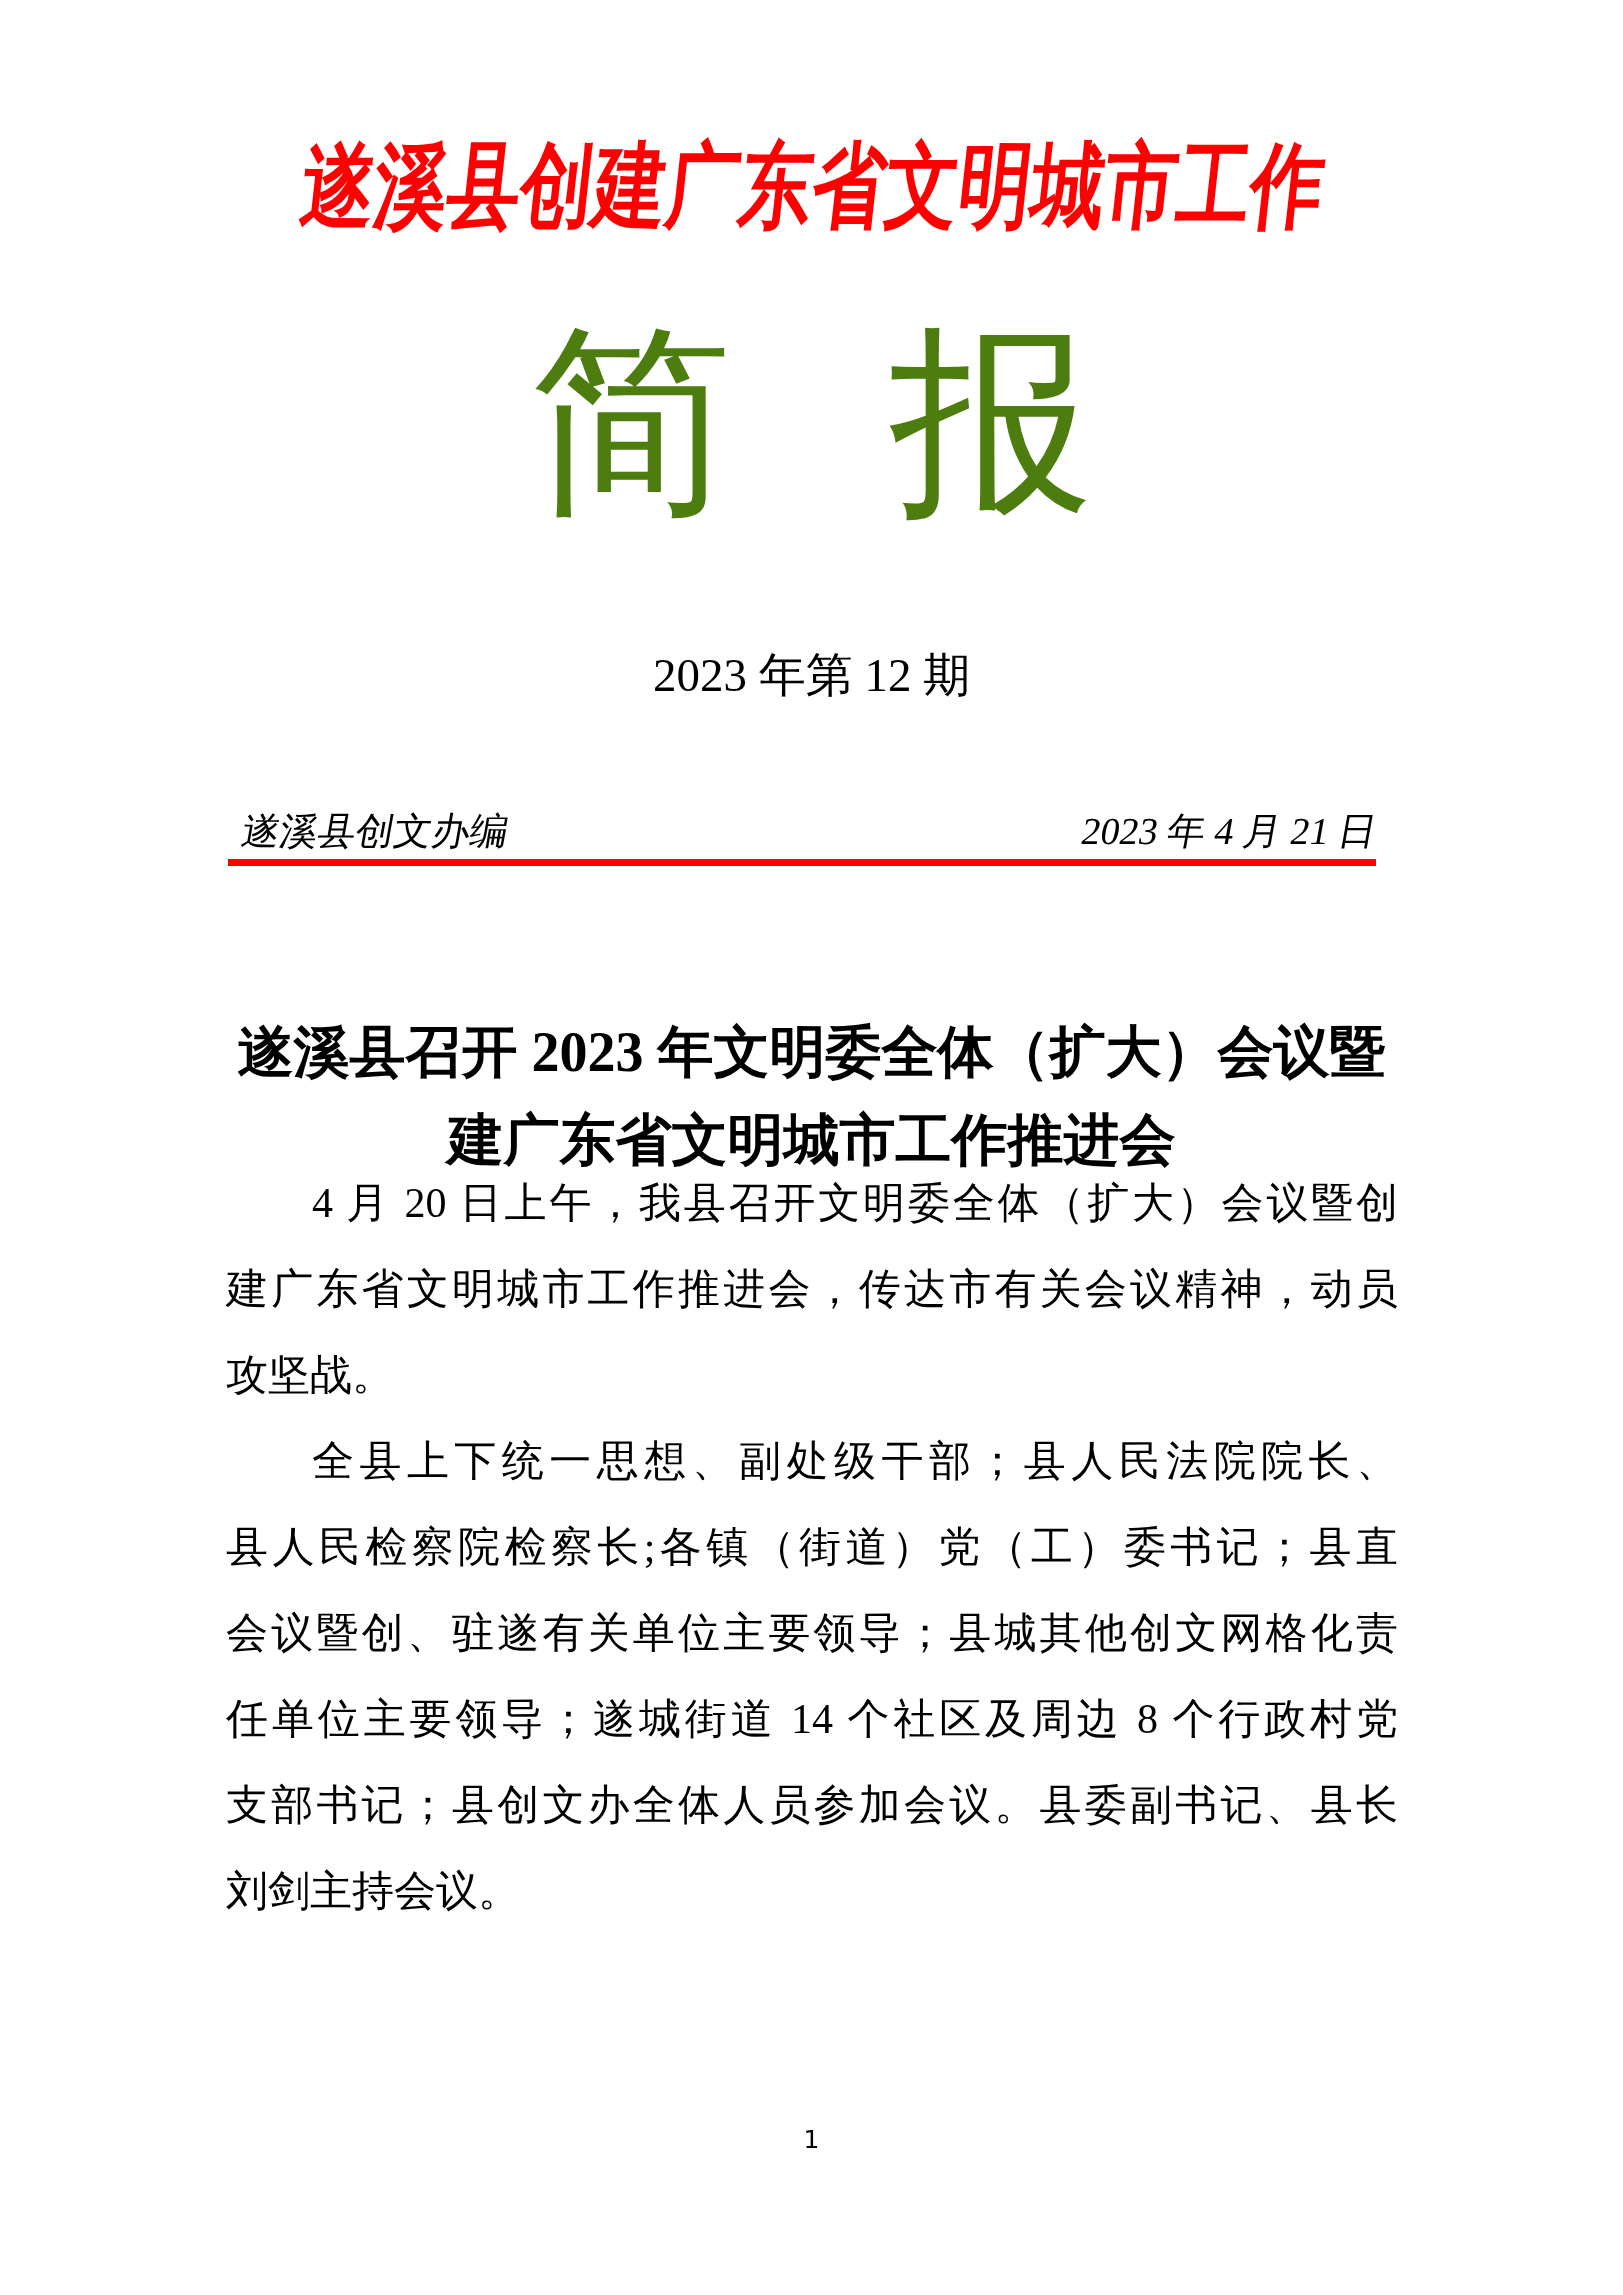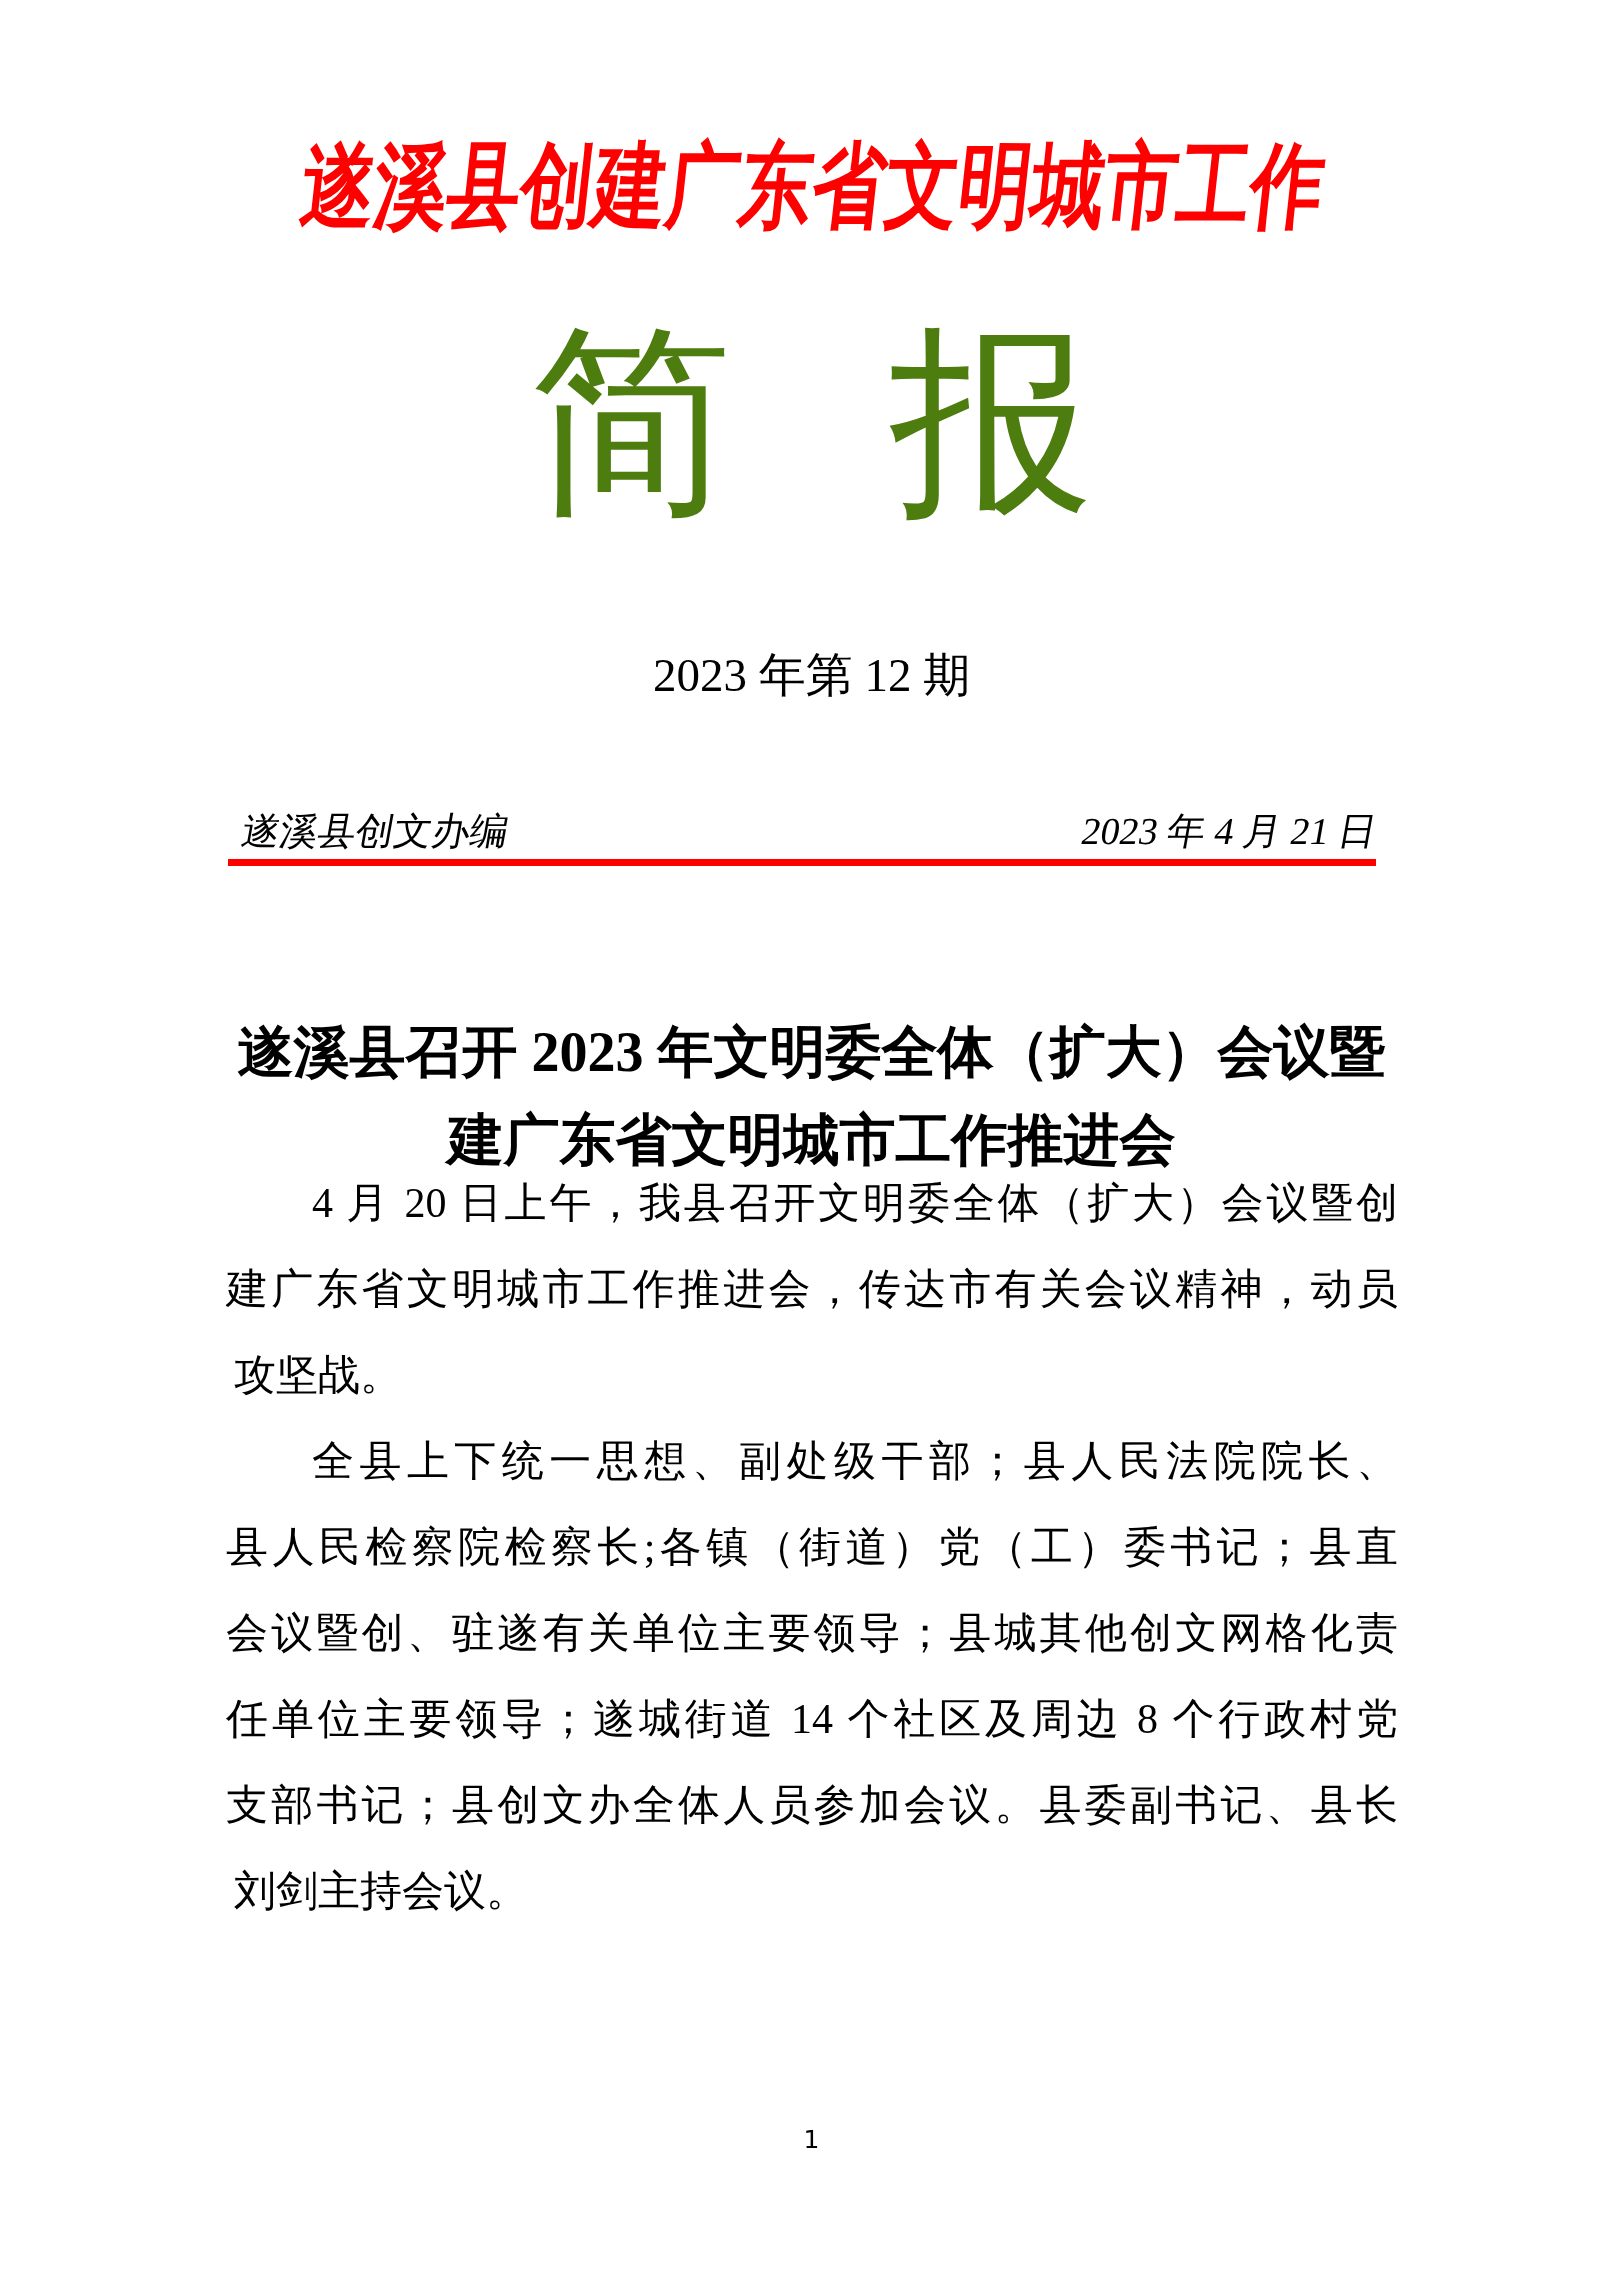--- a/index.html
+++ b/index.html
@@ -107,21 +107,20 @@
   }
   .body-line {
     height: 86px;
     line-height: 86px;
     text-align: justify;
     text-align-last: justify;
     overflow: hidden;
   }
   .body-line.flush {
     text-align-last: left;
-    margin-left: 8px;
   }
   .body-line.indent {
     text-indent: 86px;
   }
   
   .page-number {
     position: absolute;
     top: 2123px;
     left: 0;
     width: 100%;

